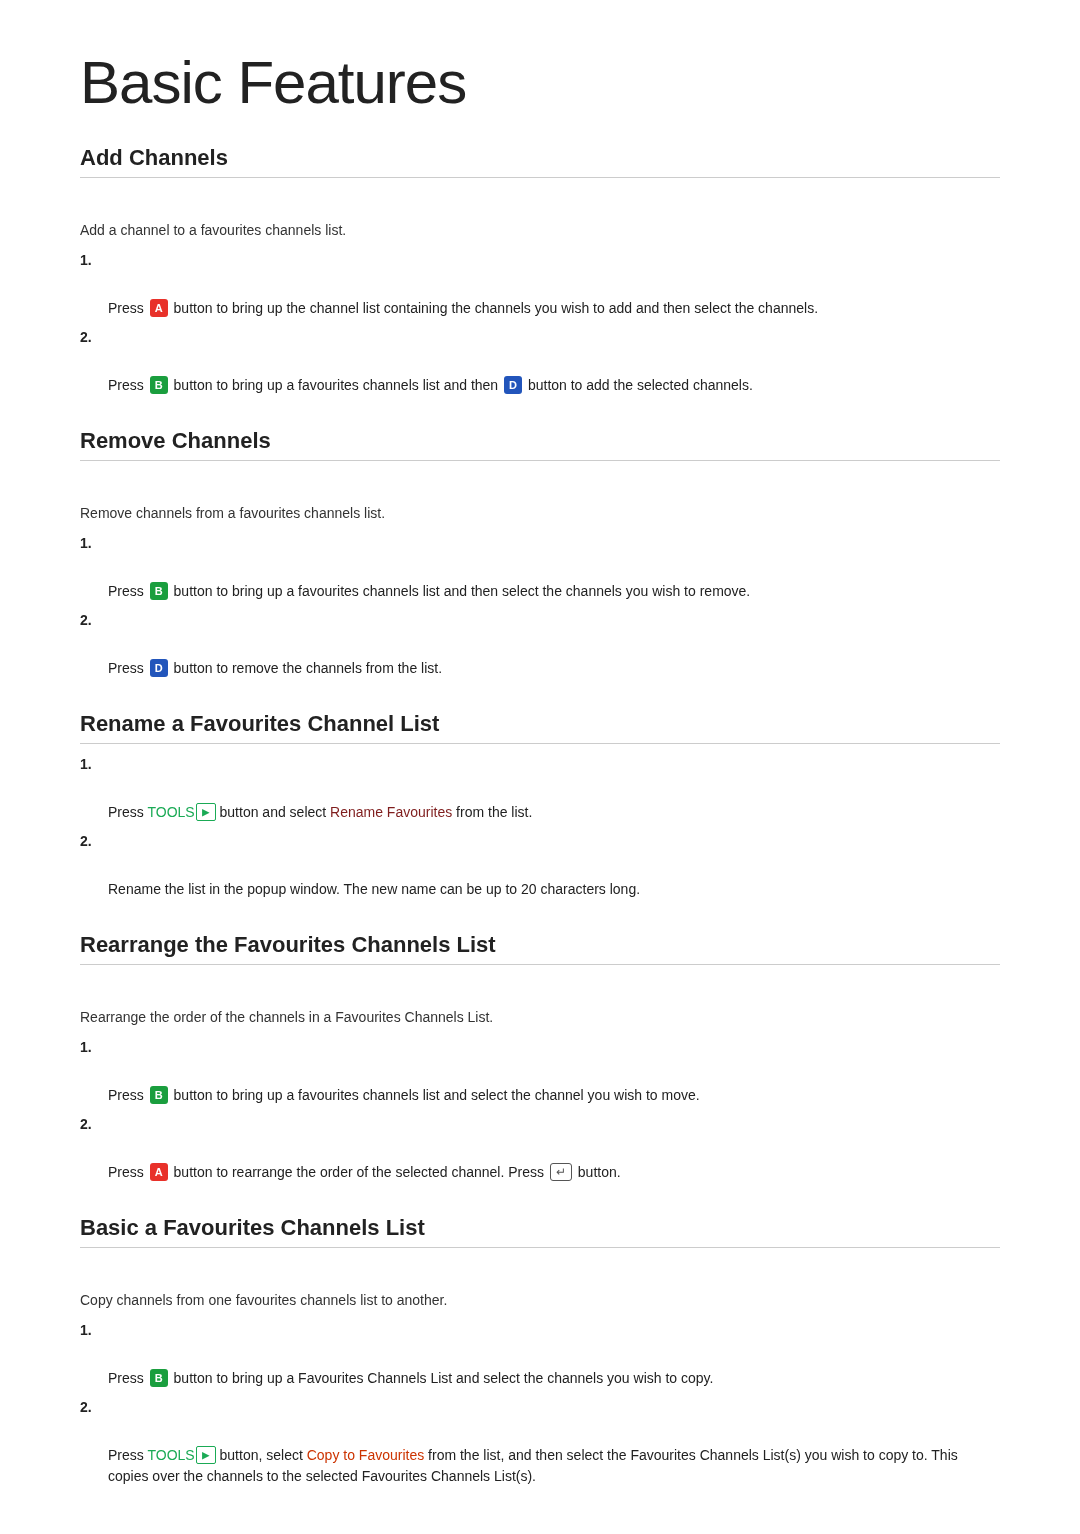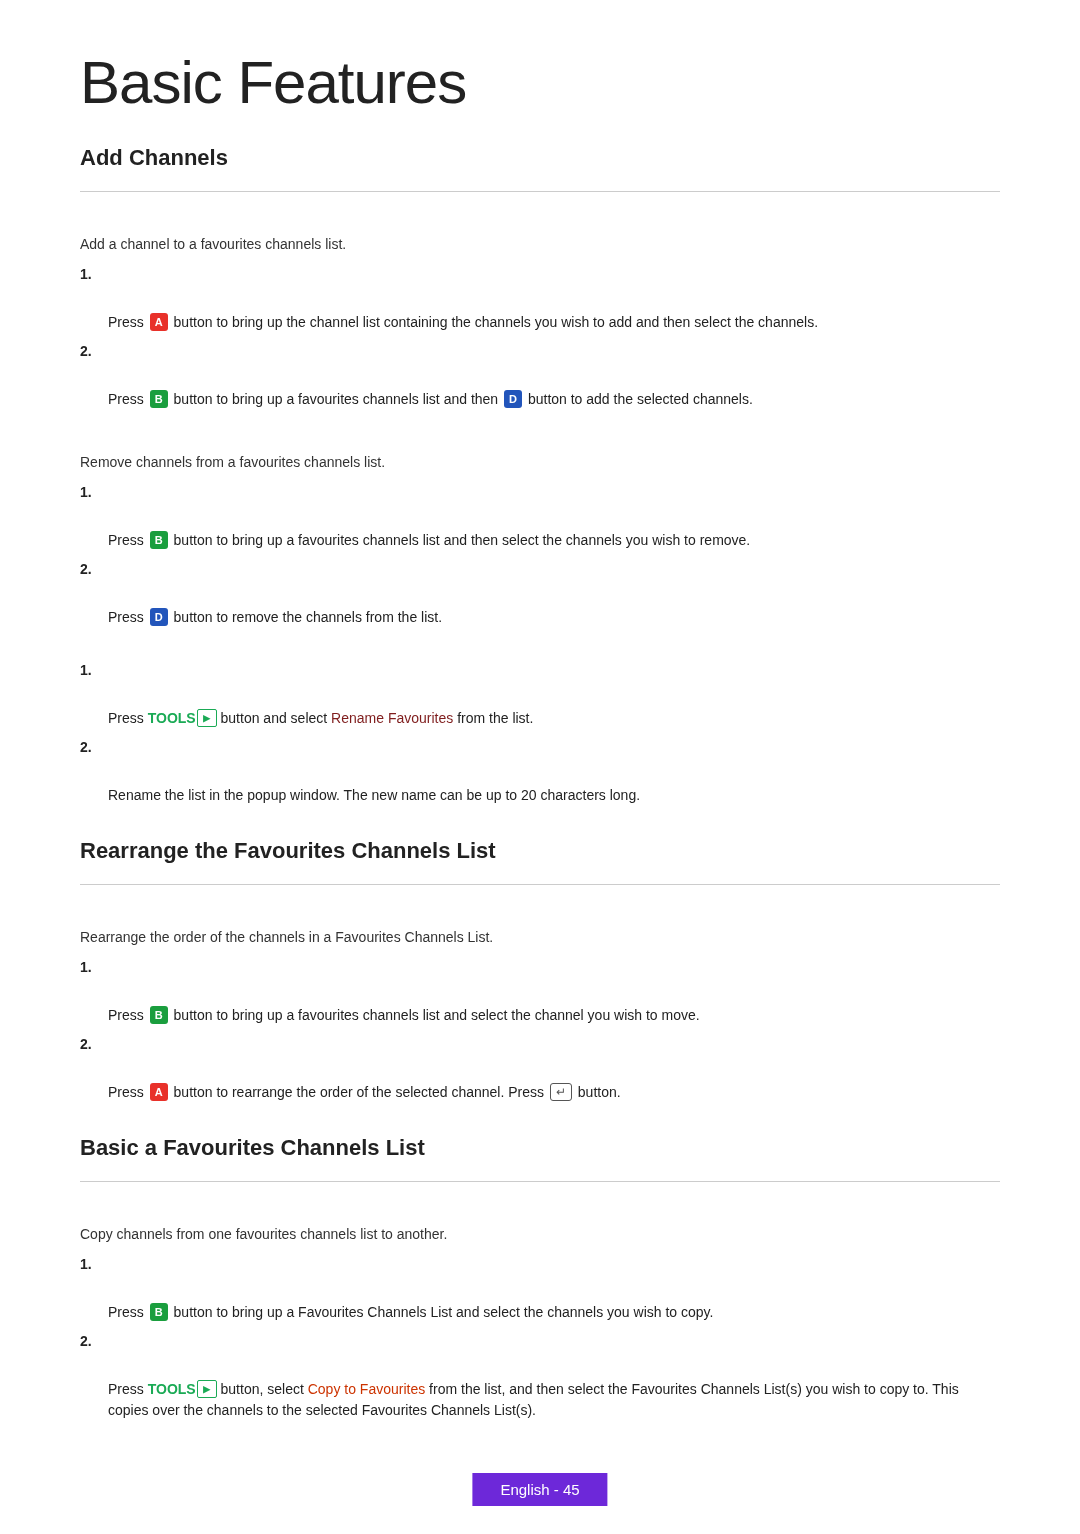--- a/index.html
+++ b/index.html
@@ -34,21 +34,21 @@
     .section {
       margin-bottom: 32px;
     }
 
     .section-title {
       font-size: 22px;
       font-weight: bold;
       color: #222222;
       margin-bottom: 10px;
       border-bottom: 1px solid #cccccc;
-      padding-bottom: 20px;
+      padding-bottom: 6px;
     }
 
     .section-intro {
       font-size: 14px;
       color: #333333;
       margin-bottom: 12px;
       margin-top: 44px;
     }
 
     .steps {
@@ -100,21 +100,20 @@
       background-color: #1a9e3e;
     }
 
     .btn-d {
       background-color: #2255bb;
     }
 
     .tools-link {
       color: #1aaa55;
       text-decoration: none;
-      font-weight: bold;
     }
 
     .tools-icon {
       display: inline-flex;
       align-items: center;
       justify-content: center;
       width: 20px;
       height: 18px;
       border: 1.5px solid #1aaa55;
       border-radius: 2px;
@@ -187,38 +186,40 @@
       <li class="step-item">
         <span class="step-number">2.</span>
         <span class="step-text">
           Press <span class="btn-badge btn-b">B</span> button to bring up a favourites channels list and then <span class="btn-badge btn-d">D</span> button to add the selected channels.
         </span>
       </li>
     </ol>
   </div>
 
   <div class="section">
+    <h2 class="section-title">Remove Channels</h2>
     <p class="section-intro">Remove channels from a favourites channels list.</p>
     <ol class="steps">
       <li class="step-item">
         <span class="step-number">1.</span>
         <span class="step-text">
           Press <span class="btn-badge btn-b">B</span> button to bring up a favourites channels list and then select the channels you wish to remove.
         </span>
       </li>
       <li class="step-item">
         <span class="step-number">2.</span>
         <span class="step-text">
           Press <span class="btn-badge btn-d">D</span> button to remove the channels from the list.
         </span>
       </li>
     </ol>
   </div>
 
   <div class="section">
+    <h2 class="section-title">Rename a Favourites Channel List</h2>
     <ol class="steps">
       <li class="step-item">
         <span class="step-number">1.</span>
         <span class="step-text">
           Press <a class="tools-link" href="#">TOOLS</a><span class="tools-icon">▶</span> button and select <a class="rename-link" href="#">Rename Favourites</a> from the list.
         </span>
       </li>
       <li class="step-item">
         <span class="step-number">2.</span>
         <span class="step-text">

